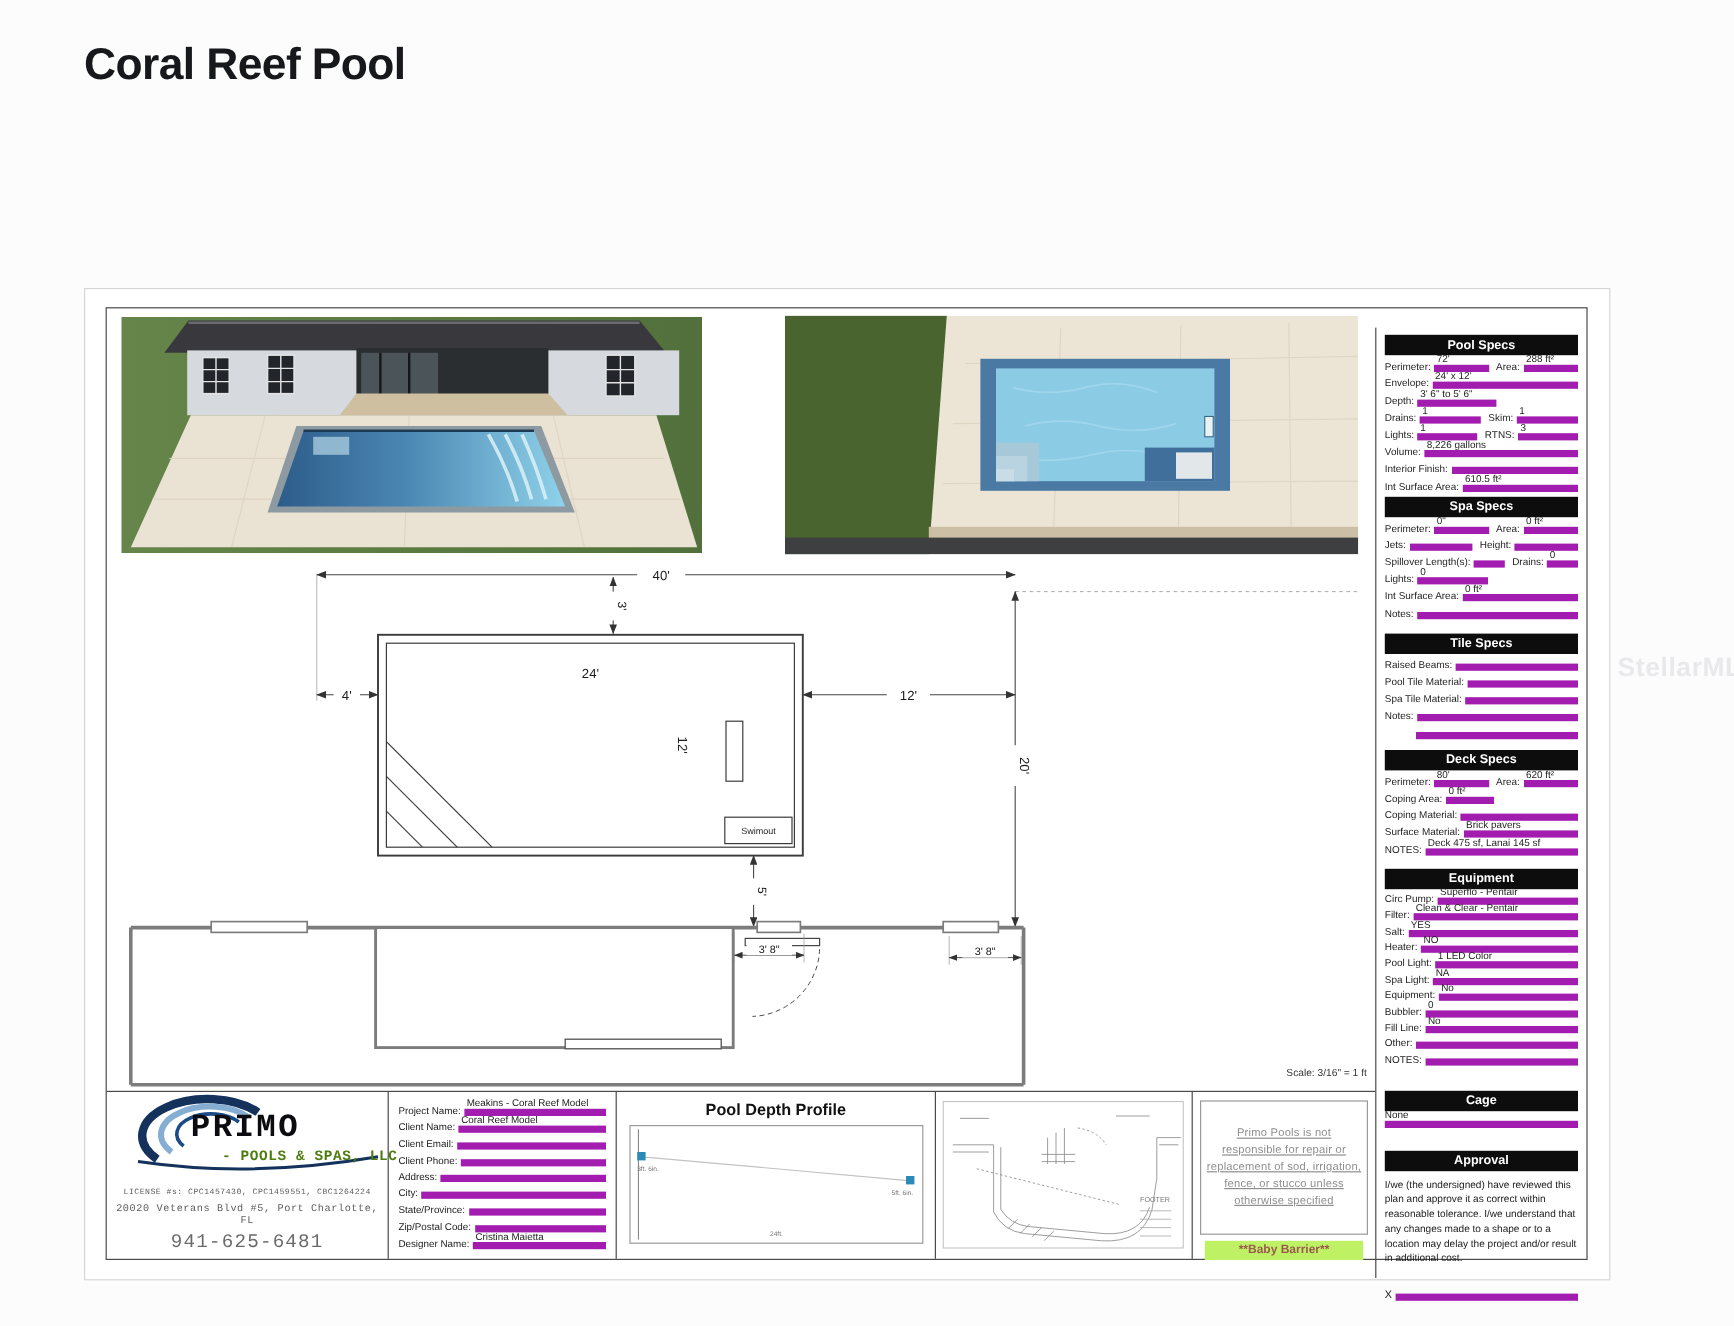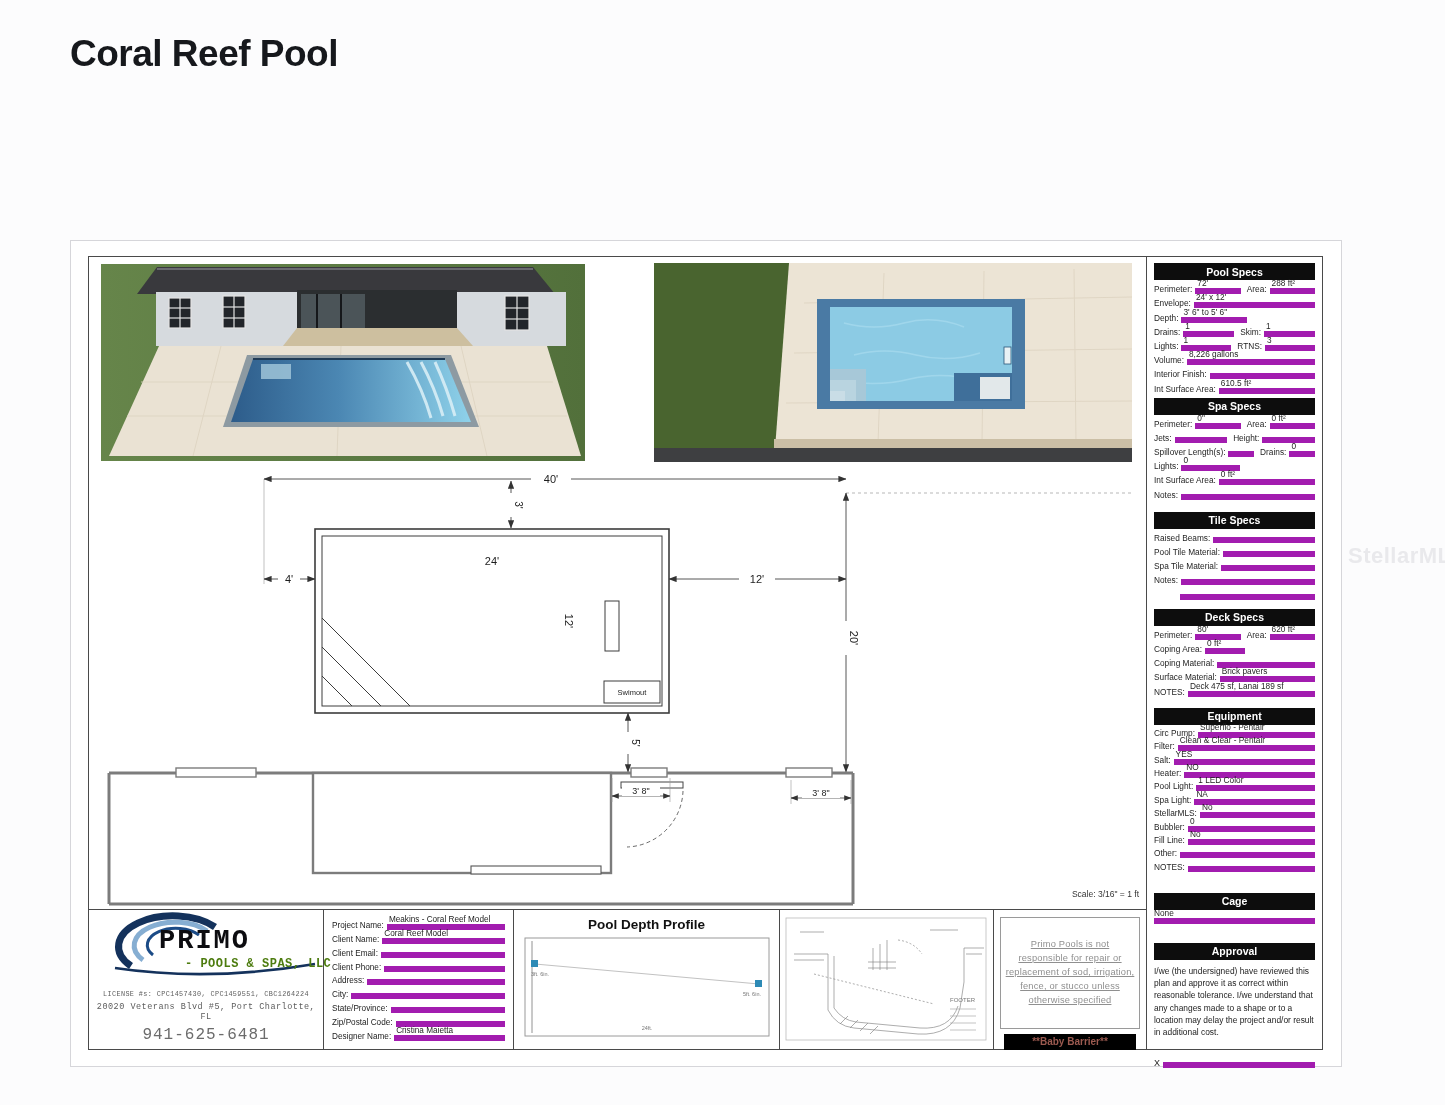--- a/index.html
+++ b/index.html
@@ -8,21 +8,21 @@
   .page-title{position:absolute;left:70px;top:8px;font-size:37px;font-weight:800;letter-spacing:-.5px;color:#16181c;}
   .watermark{position:absolute;left:1348px;top:543px;font-size:22px;font-weight:600;color:#e9e9ec;letter-spacing:.5px;}
   .sheet{position:absolute;left:70px;top:240px;width:1270px;height:825px;background:#fff;border:1px solid #d6d6da;}
   .frame{position:absolute;left:17px;top:15px;width:1233px;height:792px;border:1px solid #4a4a4a;background:#fff;}
   .render{position:absolute;overflow:hidden;}
   .render.left{left:12px;top:7px;width:484px;height:197px;}
   .render.right{left:565px;top:6px;width:478px;height:199px;}
   .plan{position:absolute;left:2px;top:209px;width:1056px;height:443px;}
   .scale-note{position:absolute;left:870px;top:632px;width:180px;text-align:right;font-size:8.5px;color:#333;}
   
-  .sidebar{position:absolute;left:1057px;top:0;width:176px;height:792px;border-left:1px solid #4a4a4a;box-sizing:border-box;padding:5px 7px;}
+  .sidebar{position:absolute;left:1057px;top:16px;width:176px;height:792px;border-left:1px solid #4a4a4a;box-sizing:border-box;padding:5px 7px;}
   .sec-h{background:#0d0d0d;color:#fff;font-size:10.5px;font-weight:bold;text-align:center;padding:2.5px 0;}
   .srow{display:flex;align-items:flex-end;height:14.2px;font-size:8.3px;color:#1e1e1e;}
   .eq .srow{height:13.4px;}
   .lab{white-space:nowrap;padding-right:3px;}
   .lab2{white-space:nowrap;padding:0 3px 0 6px;}
   .val{flex:1;border-bottom:6px solid #a21caf;min-height:9px;padding:0 2px;white-space:nowrap;overflow:hidden;}
   .indent{margin-left:26px;}
   .approval-text{font-size:8.4px;color:#222;line-height:1.45;margin-top:5px;}
   .sign{display:flex;align-items:flex-end;height:16px;font-size:9px;margin-top:14px;}
   
@@ -38,21 +38,21 @@
   .logo-art{position:relative;height:74px;}
   .logo-primo{position:absolute;left:70px;top:16px;font-size:27px;font-weight:900;letter-spacing:2px;color:#0c0c10;}
   .logo-tag{position:absolute;left:96px;top:47px;font-size:12px;font-weight:800;color:#4d7c0f;letter-spacing:.5px;white-space:nowrap;}
   .logo-lic{text-align:center;font-size:6.8px;color:#5d5d5d;letter-spacing:.4px;margin-top:6px;}
   .logo-addr{text-align:center;font-size:8.5px;color:#5d5d5d;letter-spacing:.5px;margin-top:4px;}
   .logo-phone{text-align:center;font-size:16px;color:#6b6b6b;letter-spacing:1px;margin-top:4px;}
   .depth-title{text-align:center;font-size:13.5px;font-weight:bold;color:#111;margin-top:7px;}
   .depth-chart{display:block;margin:4px auto 0 auto;}
   .disc-box{margin:7px 6px 0 6px;border:1px solid #9a9a9a;padding:20px 4px;text-align:center;
             font-size:9.3px;line-height:1.5;color:#8f8f8f;text-decoration:underline;letter-spacing:.2px;}
-  .baby{margin:5px 10px 0 10px;background:#000000;color:#9c5a50;font-weight:bold;font-size:10px;text-align:center;padding:2.5px 0;}
+  .baby{margin:5px 10px 0 10px;background:#bef264;color:#9c5a50;font-weight:bold;font-size:10px;text-align:center;padding:2.5px 0;}
 </style>
 </head>
 <body>
 
 <div class="page">
   <h1 class="page-title">Coral Reef Pool</h1>
   <div class="watermark">StellarMLS</div>
 
   <div class="sheet">
     <div class="frame">
@@ -348,21 +348,21 @@
         <div class="srow">
             <span class="lab">Coping Material:</span>
             <span class="val"></span>
           </div>
         <div class="srow">
             <span class="lab">Surface Material:</span>
             <span class="val">Brick pavers</span>
           </div>
         <div class="srow">
             <span class="lab">NOTES:</span>
-            <span class="val">Deck 475 sf, Lanai 189 sf</span>
+            <span class="val">Deck 475 sf, Lanai 145 sf</span>
           </div>
 
         <div class="sec-h" style="margin-top:11px">Equipment</div>
         <div class="eq">
           <div class="srow">
               <span class="lab">Circ Pump:</span>
               <span class="val">Superflo - Pentair</span>
             </div>
           <div class="srow">
               <span class="lab">Filter:</span>
@@ -378,21 +378,21 @@
             </div>
           <div class="srow">
               <span class="lab">Pool Light:</span>
               <span class="val">1 LED Color</span>
             </div>
           <div class="srow">
               <span class="lab">Spa Light:</span>
               <span class="val">NA</span>
             </div>
           <div class="srow">
-              <span class="lab">StellarMLS:</span>
+              <span class="lab">Equipment:</span>
               <span class="val">No</span>
             </div>
           <div class="srow">
               <span class="lab">Bubbler:</span>
               <span class="val">0</span>
             </div>
           <div class="srow">
               <span class="lab">Fill Line:</span>
               <span class="val">No</span>
             </div>

